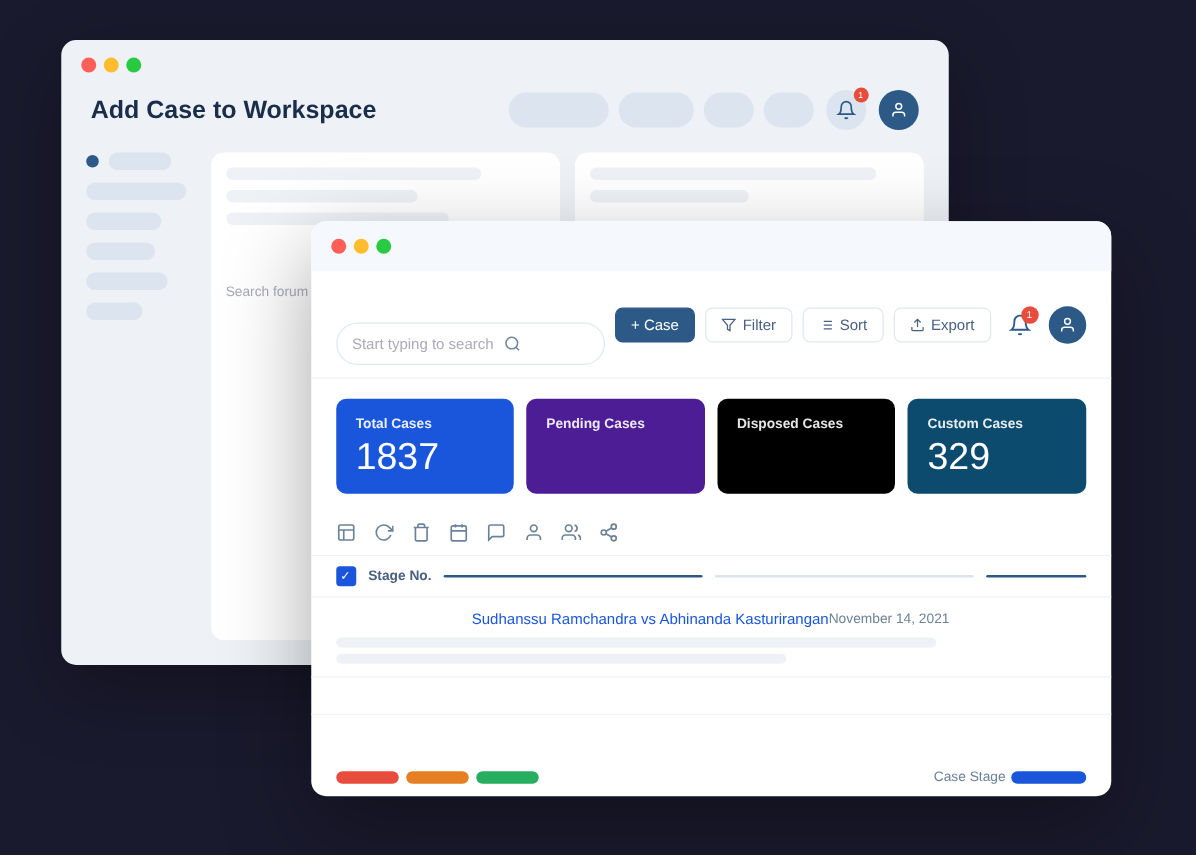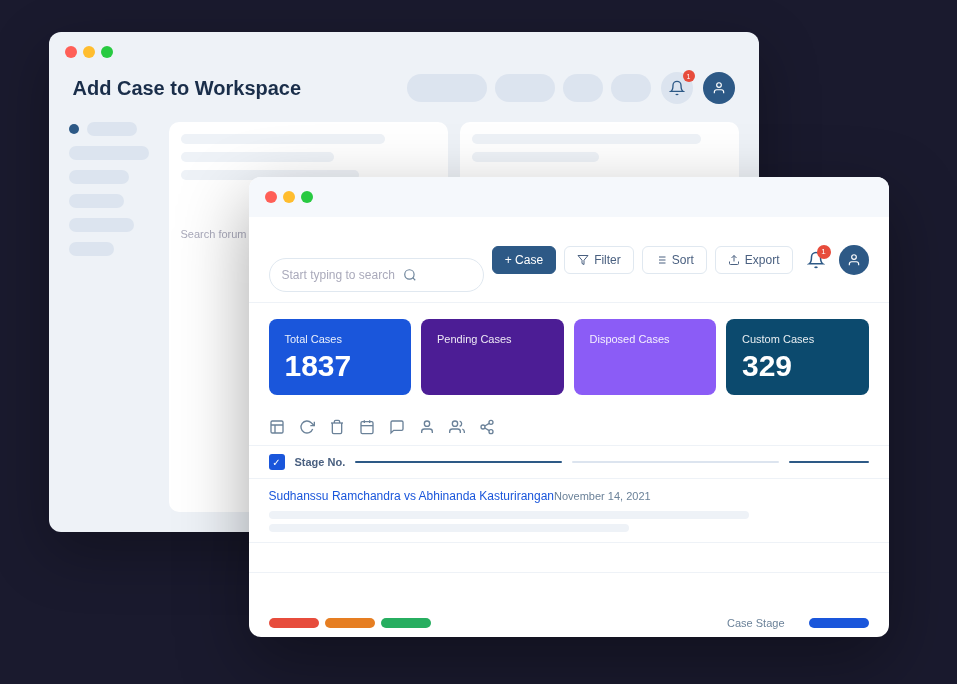--- a/index.html
+++ b/index.html
@@ -284,33 +284,33 @@
 
     .stat-card {
       flex: 1;
       border-radius: 8px;
       padding: 14px 16px;
       color: white;
     }
 
     .stat-card-blue { background: #1a56db; }
     .stat-card-red { background: #4c1d95; }
-    .stat-card-orange { background: #8b5cf6; }
+    .stat-card-orange { background: #000000; }
     .stat-card-green { background: #0c4a6e; }
 
     .stat-label {
       font-size: 11px;
-      font-weight: 400;
+      font-weight: 700;
       opacity: 0.9;
       margin-bottom: 6px;
     }
 
     .stat-value {
       font-size: 30px;
-      font-weight: 700;
+      font-weight: 400;
       line-height: 1;
     }
 
     
     .action-icons {
       display: flex;
       align-items: center;
       gap: 14px;
       padding: 6px 20px 10px;
     }
@@ -372,21 +372,21 @@
 
     
     .table-row {
       padding: 10px 20px;
       border-bottom: 1px solid #eef2f7;
     }
 
     .row-main {
       display: flex;
       align-items: center;
-      justify-content: flex-start;
+      justify-content: center;
     }
 
     .case-name {
       font-size: 12px;
       color: #1a56db;
       font-weight: 500;
       cursor: pointer;
     }
 
     .case-date {
@@ -429,21 +429,21 @@
 
     .stage-dot-red { background: #e74c3c; }
     .stage-dot-orange { background: #e67e22; }
     .stage-dot-green { background: #27ae60; }
 
     .case-stage-label {
       font-size: 11px;
       color: #6b8299;
       display: flex;
       align-items: center;
-      gap: 24px;
+      gap: 4px;
     }
 
     .stage-bar-right {
       width: 60px;
       height: 10px;
       background: #1a56db;
       border-radius: 5px;
     }
 
     

